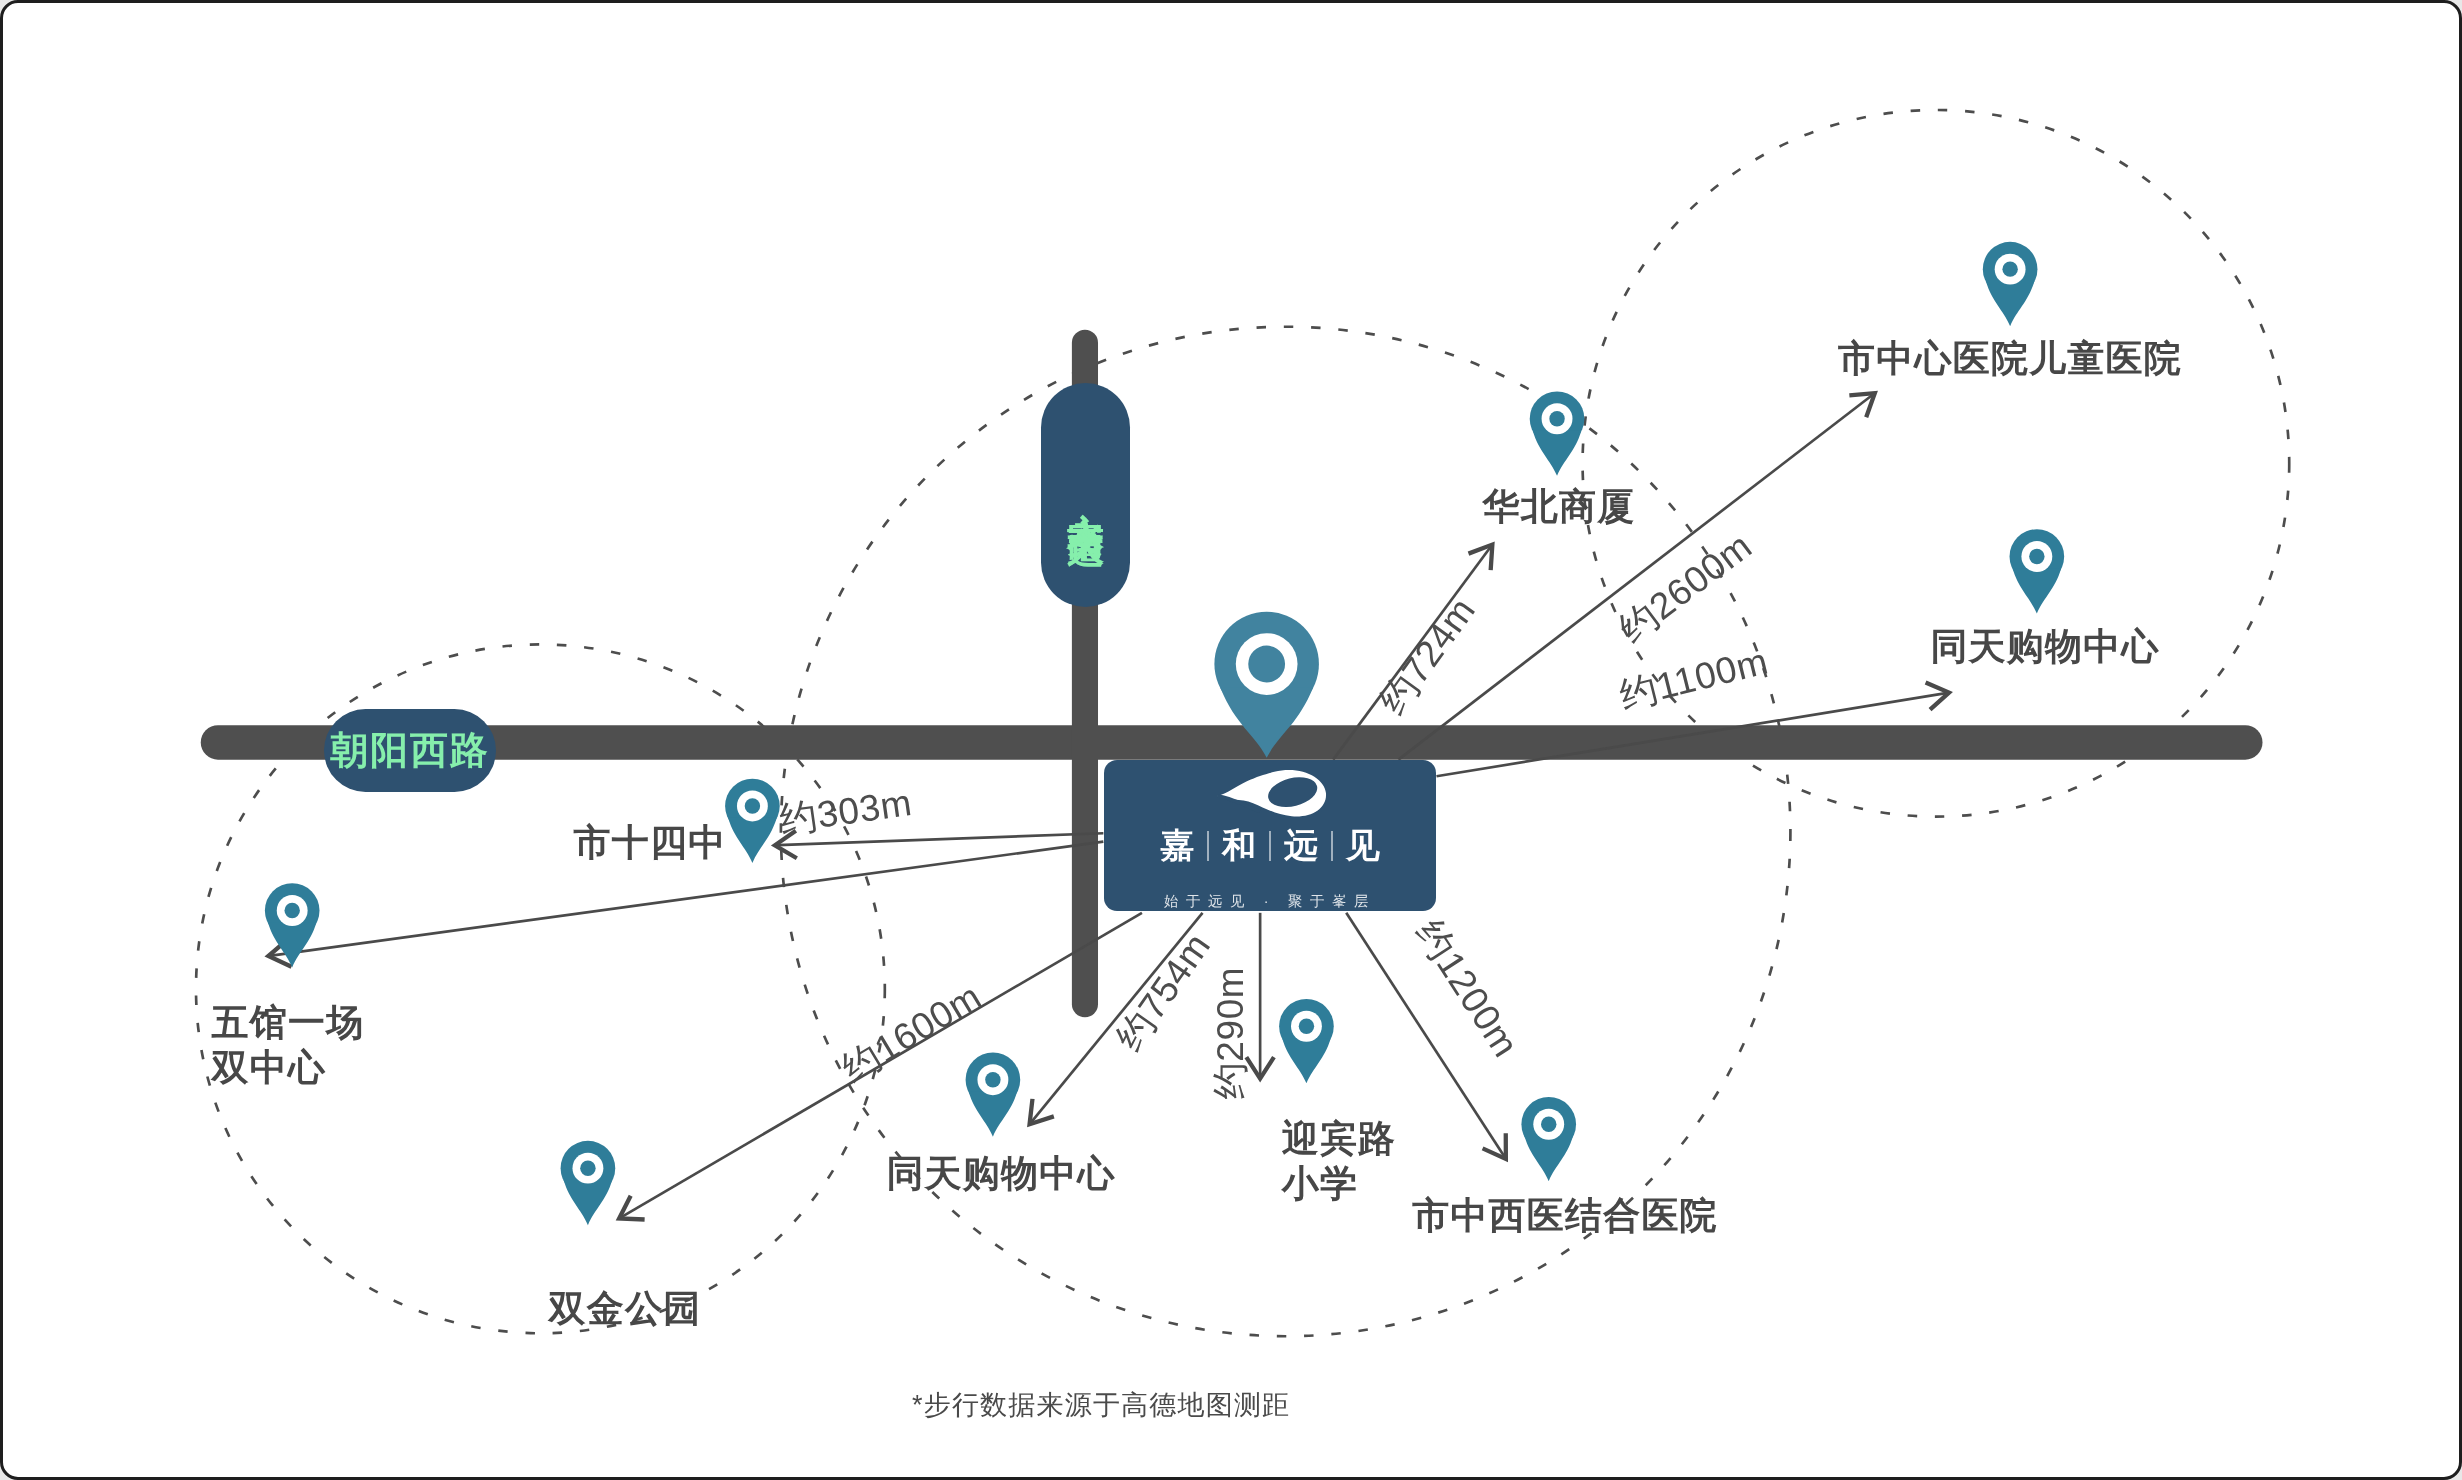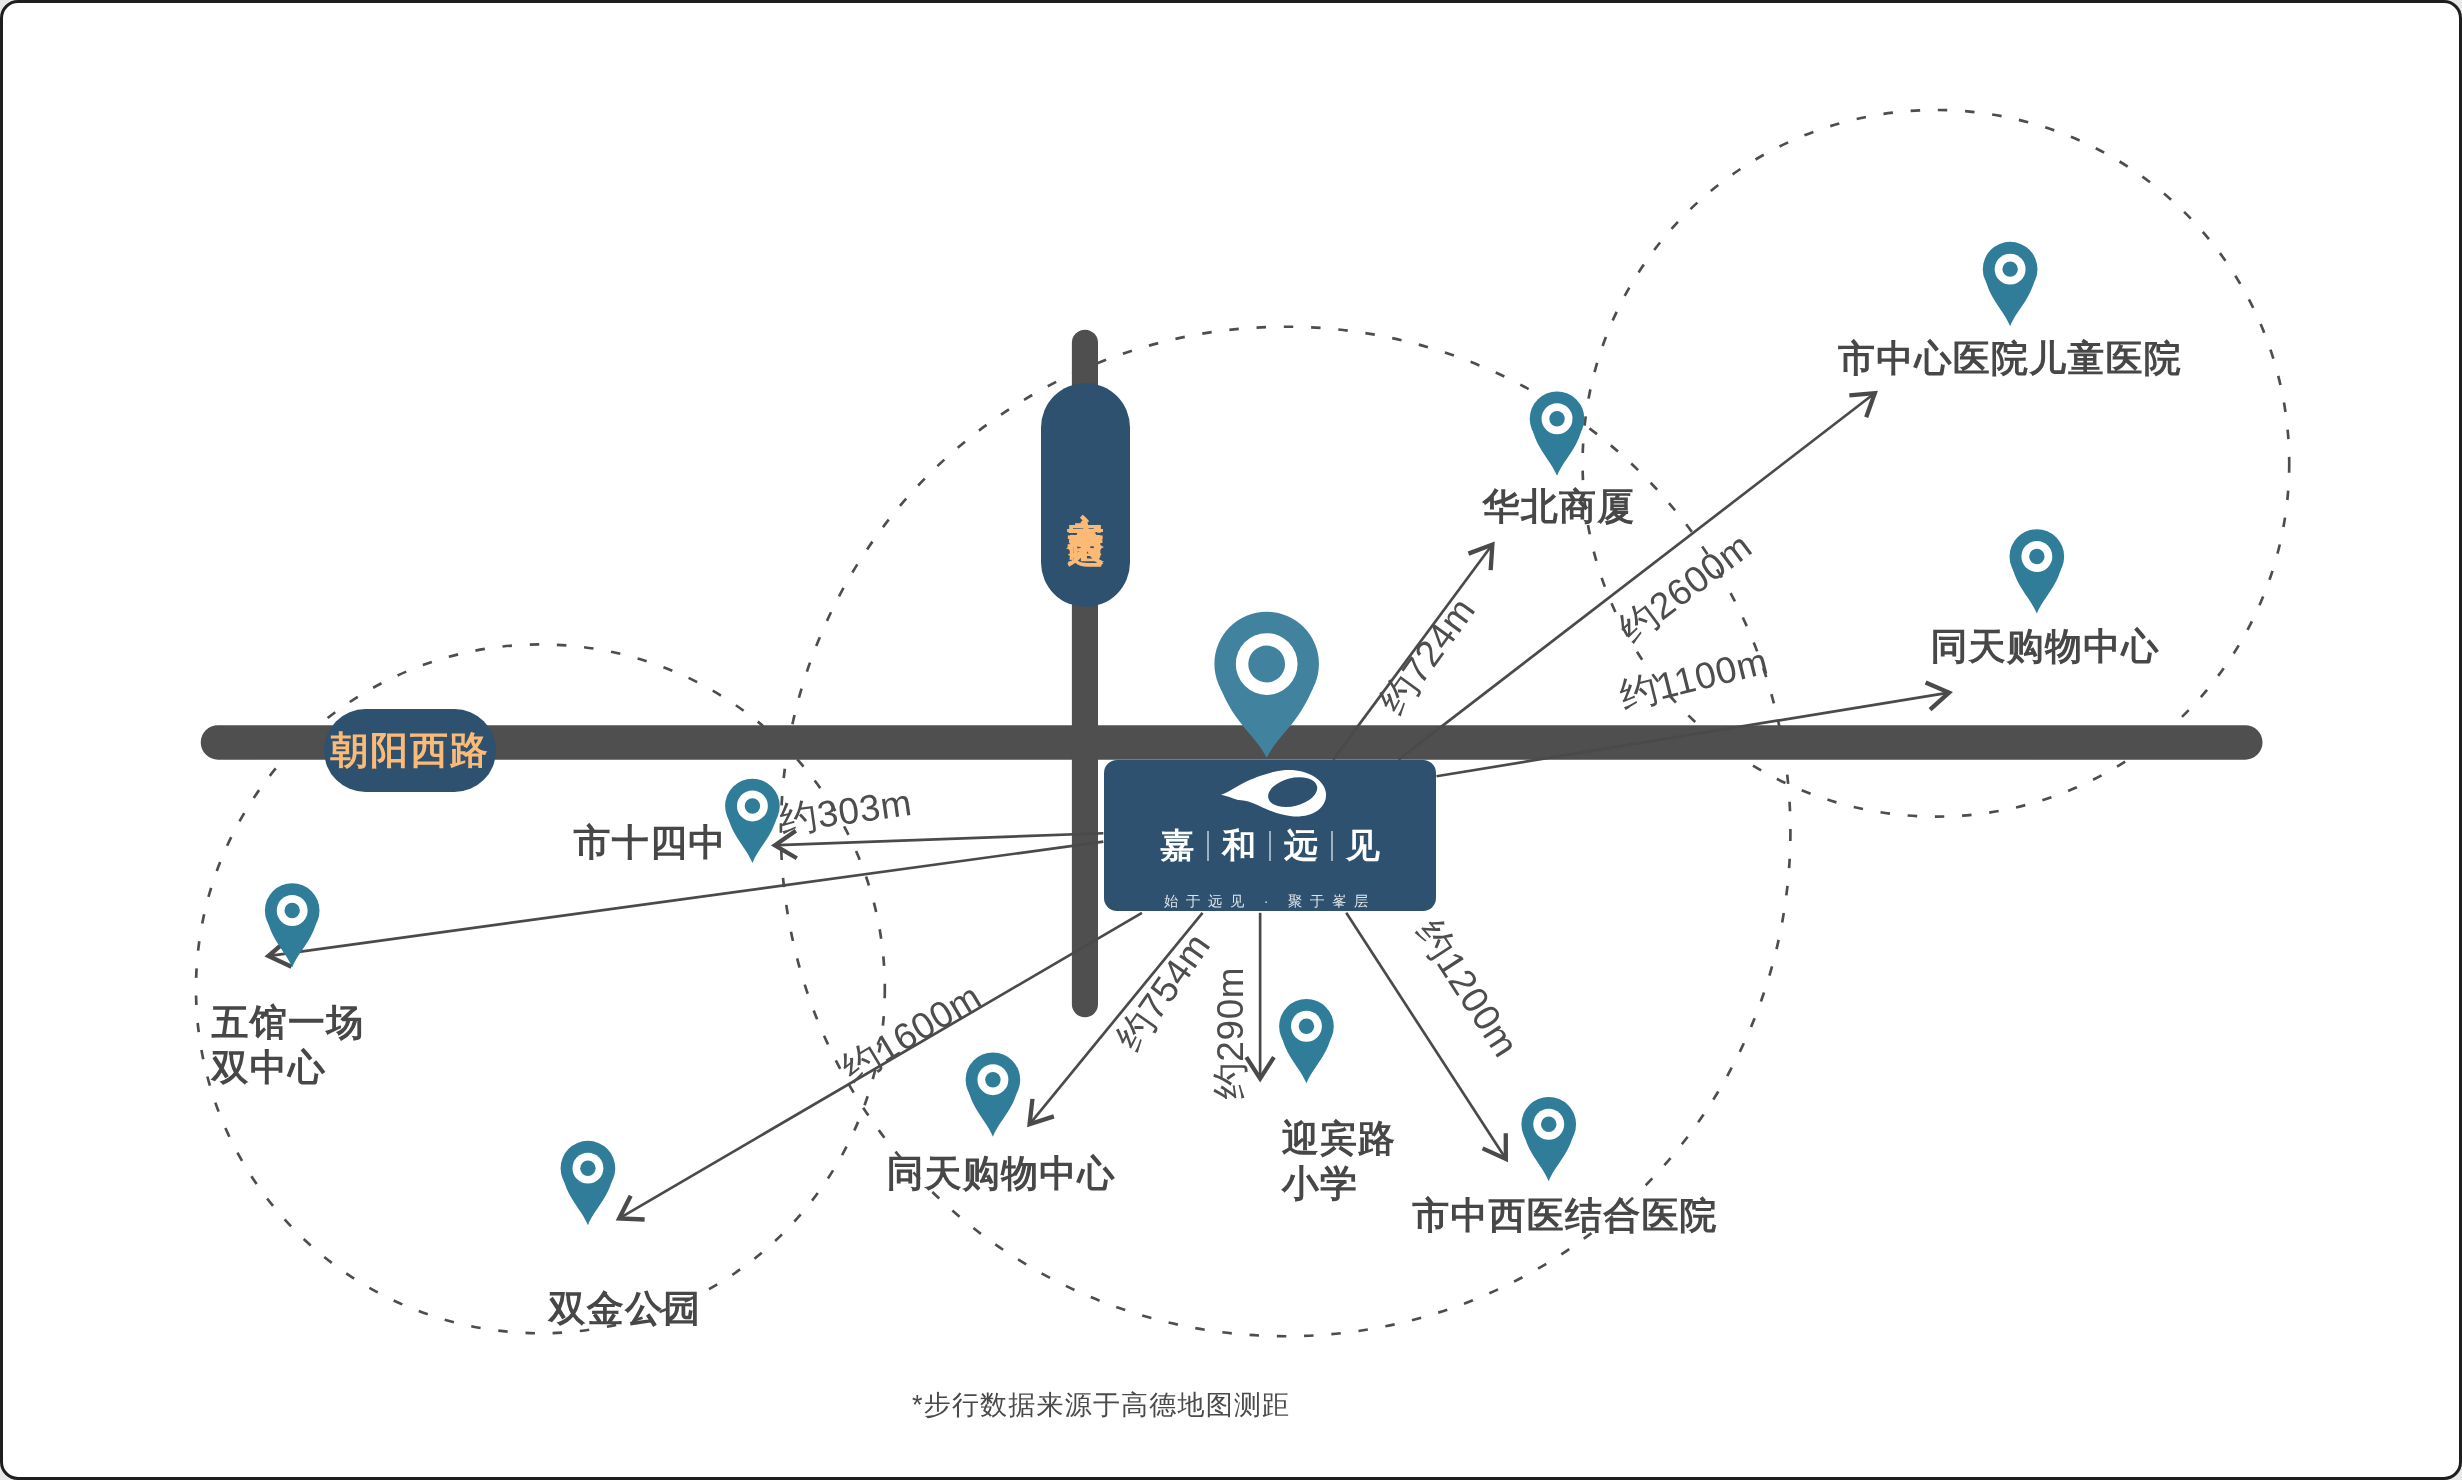--- a/index.html
+++ b/index.html
@@ -29,21 +29,21 @@
     position:absolute;
     font-size:37px;
     font-weight:400;
     color:#4d4d4d;
     white-space:nowrap;
     letter-spacing:0.6px;
   }
   .road-pill{
     position:absolute;
     background:#2E5170;
-    color:#fdba74;
+    color:#86efac;
     display:flex;
     align-items:center;
     justify-content:center;
     font-weight:700;
   }
   .pill-h{
     left:321px;top:706px;width:172px;height:83px;
     border-radius:42px;
     font-size:38px;letter-spacing:1.8px;
   }

